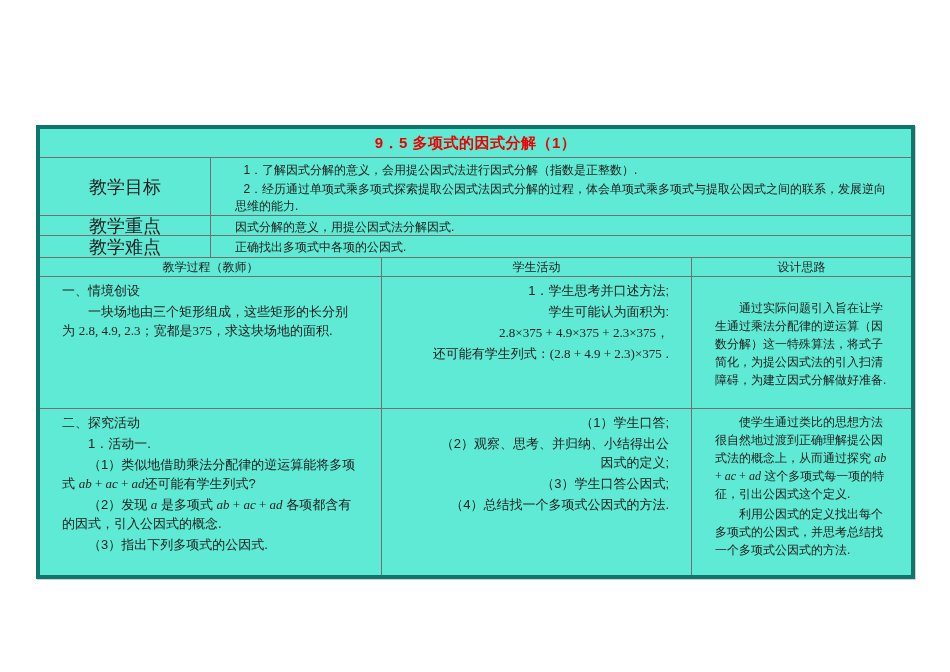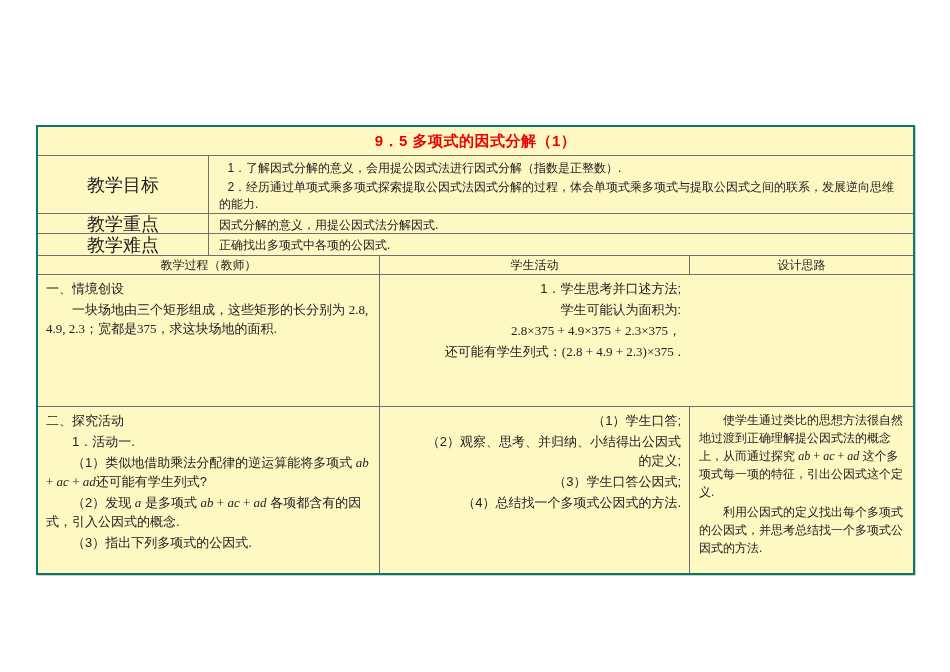--- a/index.html
+++ b/index.html
@@ -6,24 +6,24 @@
   body{
     width:950px;height:672px;
     background:#ffffff;
     font-family:"Liberation Sans","DejaVu Sans",sans-serif;
     color:#222222;
     position:relative;
     overflow:hidden;
   }
   .doc-table{
     position:absolute;left:36px;top:125px;width:879px;
-    border:2px solid #0f766e;
+    border:4px solid #0f766e;
     box-shadow:1px 1px 0 rgba(0,0,0,0.18);
     box-sizing:border-box;
-    background:#fef9c3;
+    background:#5eead4;
   }
   .row{display:flex;border-top:1px solid #707070;box-sizing:border-box;}
   .row:first-child{border-top:none;}
   .cell{border-left:1px solid #707070;box-sizing:border-box;overflow:hidden;}
   .cell:first-child{border-left:none;}
 
   
   .title-row{height:28px;align-items:center;justify-content:center;}
   .title-row .page-title{
     font-size:15px;font-weight:bold;
@@ -55,21 +55,21 @@
   .col-b{width:310px;flex:0 0 310px;text-align:right;}
   .col-c{flex:1;}
 
   
   .row-body1{height:132px;}
   .row-body2{height:167px;}
   .bcell{padding:2px 4px 0 4px;font-size:13px;line-height:19px;}
   .dcell{font-size:12px;line-height:18px;padding:2px 5px 0 5px;}
   .vcenter{display:flex;flex-direction:column;justify-content:center;}
 
-  .para{margin:2px 4px;}
+  .para{margin:2px 18px;}
   .i1{text-indent:0.7em;}
   .i2{text-indent:2em;}
   .m{font-family:"Liberation Serif","DejaVu Serif",serif;}
   .mi{font-family:"Liberation Serif","DejaVu Serif",serif;font-style:italic;}
 </style>
 </head>
 <body>
 
 <div class="doc-table">
 
@@ -109,20 +109,23 @@
     <div class="cell bcell col-a">
         <div class="para"><span>一、情境创设</span></div>
         <div class="para i2"><span>一块场地由三个矩形组成，这些矩形的长分别为 </span><span class="m">2.8, 4.9, 2.3</span><span>；宽都是</span><span class="m">375</span><span>，求这块场地的面积.</span></div>
       </div>
     <div class="cell bcell col-b">
         <div class="para i2"><span>1．学生思考并口述方法;</span></div>
         <div class="para i1"><span>学生可能认为面积为:</span></div>
         <div class="para i1"><span class="m">2.8×375 + 4.9×375 + 2.3×375</span><span>，</span></div>
         <div class="para i1"><span>还可能有学生列式：</span><span class="m">(2.8 + 4.9 + 2.3)×375</span><span> .</span></div>
       </div>
+    <div class="cell dcell col-c vcenter">
+        <div class="para i2"><span>通过实际问题引入旨在让学生通过乘法分配律的逆运算（因数分解）这一特殊算法，将式子简化，为提公因式法的引入扫清障碍，为建立因式分解做好准备.</span></div>
+      </div>
   </div>
 
   <div class="row row-body2">
     <div class="cell bcell col-a">
         <div class="para"><span>二、探究活动</span></div>
         <div class="para i2"><span>1．活动一.</span></div>
         <div class="para i2"><span>（1）类似地借助乘法分配律的逆运算能将多项式 </span><span class="mi">ab</span><span class="m"> + </span><span class="mi">ac</span><span class="m"> + </span><span class="mi">ad</span><span>还可能有学生列式?</span></div>
         <div class="para i2"><span>（2）发现 </span><span class="mi">a</span><span> 是多项式 </span><span class="mi">ab</span><span class="m"> + </span><span class="mi">ac</span><span class="m"> + </span><span class="mi">ad</span><span> 各项都含有的因式，引入公因式的概念.</span></div>
         <div class="para i2"><span>（3）指出下列多项式的公因式.</span></div>
       </div>

